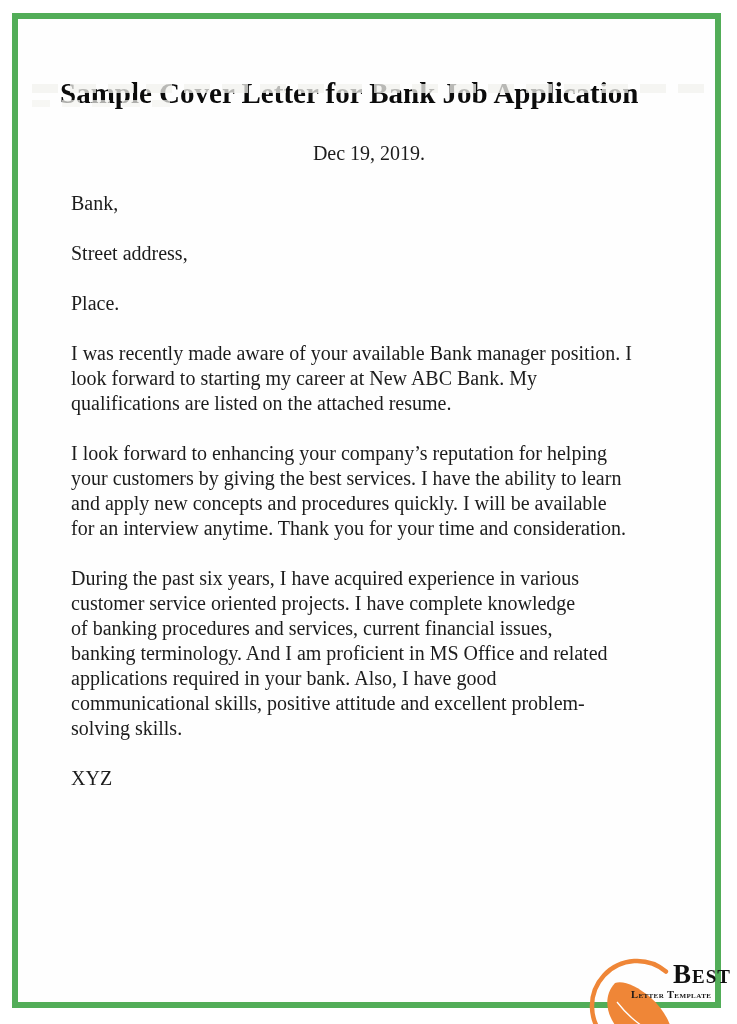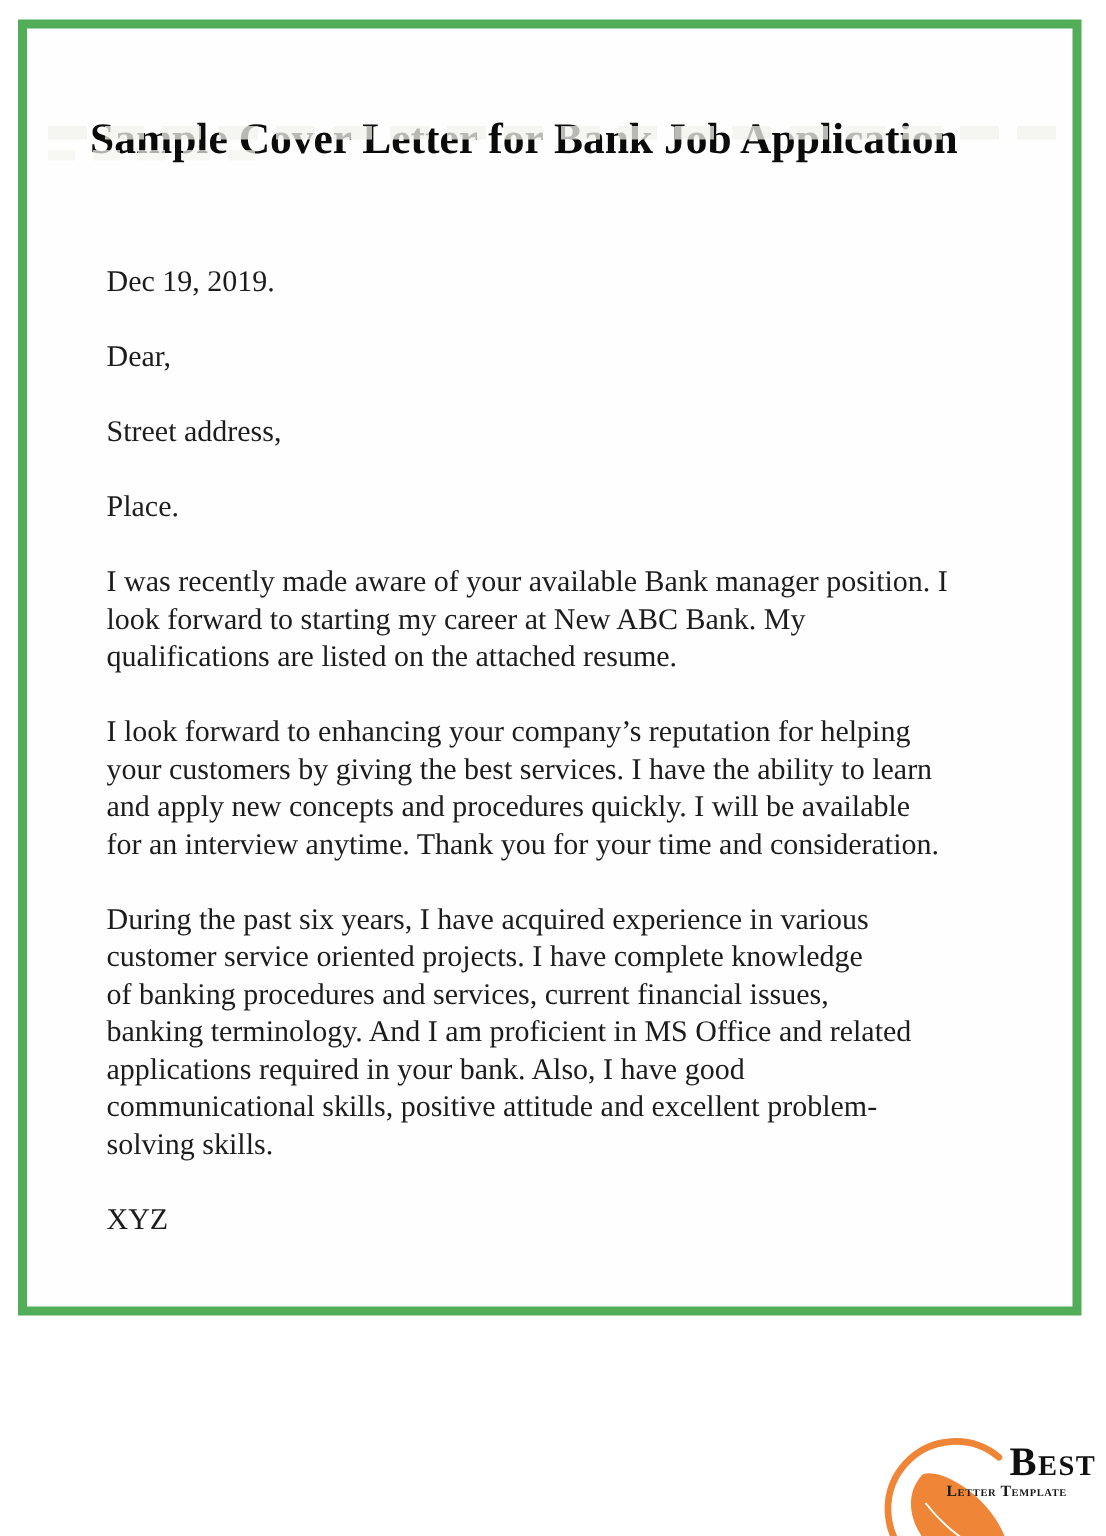--- a/index.html
+++ b/index.html
@@ -7,21 +7,21 @@
   body {
     width: 737px; height: 1024px;
     position: relative;
     overflow: hidden;
     font-family: "Liberation Serif", "DejaVu Serif", serif;
     color: #1c1c1c;
   }
   .page {
     position: absolute;
     left: 12px; top: 13px;
-    width: 709px; height: 864px;
+    width: 709px; height: 995px;
     border: 6px solid var(--border-green, #52ad58);
     background: #fefefe;
   }
   .content {
     position: relative;
     width: 100%; height: 100%;
     padding: 0 48px 0 53px;
   }
   
   .ghost-row {
@@ -46,21 +46,21 @@
     color: #0b0b0b;
     white-space: nowrap;
   }
   .line, .para {
     font-size: 20px;
     line-height: 25px;
     margin-top: 25px;
     white-space: pre;
     color: #1c1c1c;
   }
-  .date-line { margin-top: 66px; }
+  .date-line { margin-top: 31px; text-align: center; }
   .logo {
     position: absolute;
     left: 567px; top: 876px;
     width: 130px; height: 105px;
   }
   .logo svg { position: absolute; left: 0; top: 0; }
   .logo-brand {
     position: absolute;
     left: 44px; top: 9px;
     font-family: "Liberation Serif", serif;
@@ -92,21 +92,21 @@
 <div class="page">
   <div class="content">
 
     <div class="ghost-row"></div>
     <div class="ghost-row2"></div>
 
     <h1 class="title">Sample Cover Letter for Bank Job Application</h1>
 
     <p class="line date-line">Dec 19, 2019.</p>
 
-    <p class="line">Dear,</p>
+    <p class="line">Bank,</p>
     <p class="line">Street address,</p>
     <p class="line">Place.</p>
 
 
     <p class="para">I was recently made aware of your available Bank manager position. I
 look forward to starting my career at New ABC Bank. My
 qualifications are listed on the attached resume.</p>
     <p class="para">I look forward to enhancing your company’s reputation for helping
 your customers by giving the best services. I have the ability to learn
 and apply new concepts and procedures quickly. I will be available

